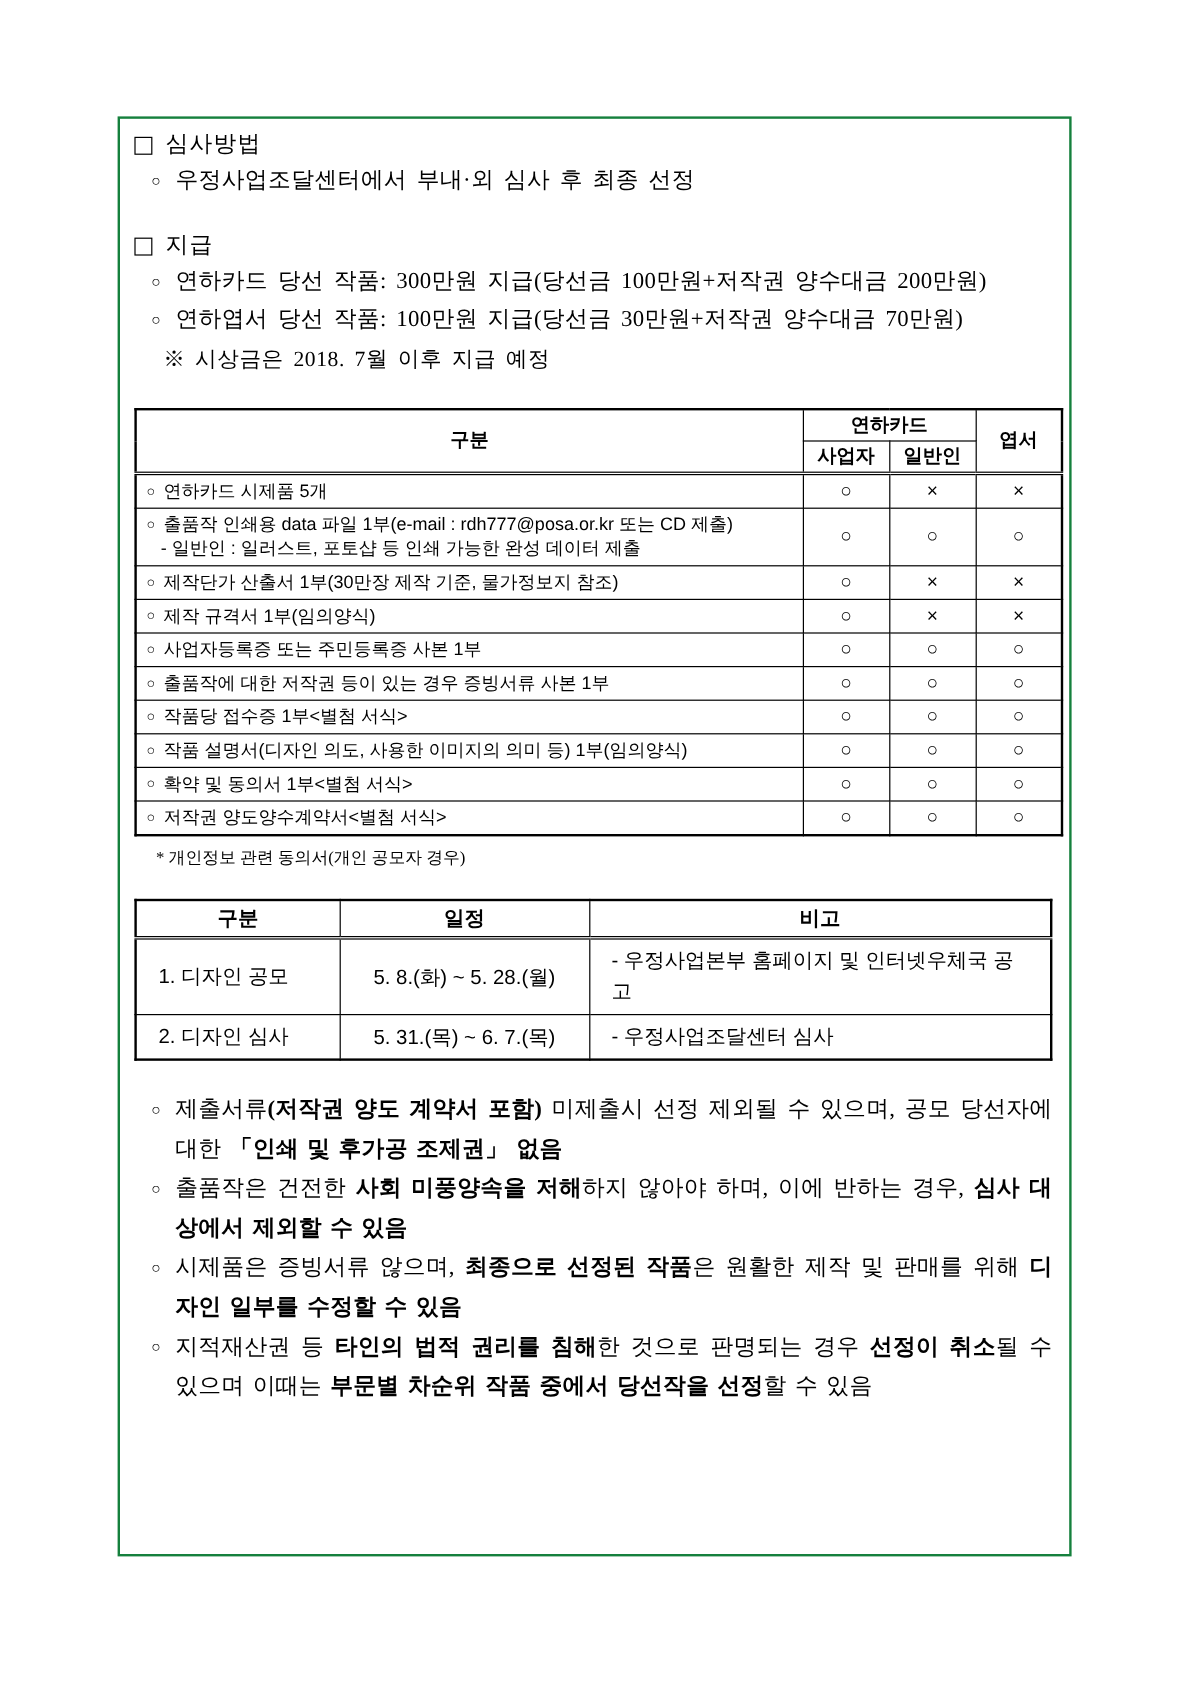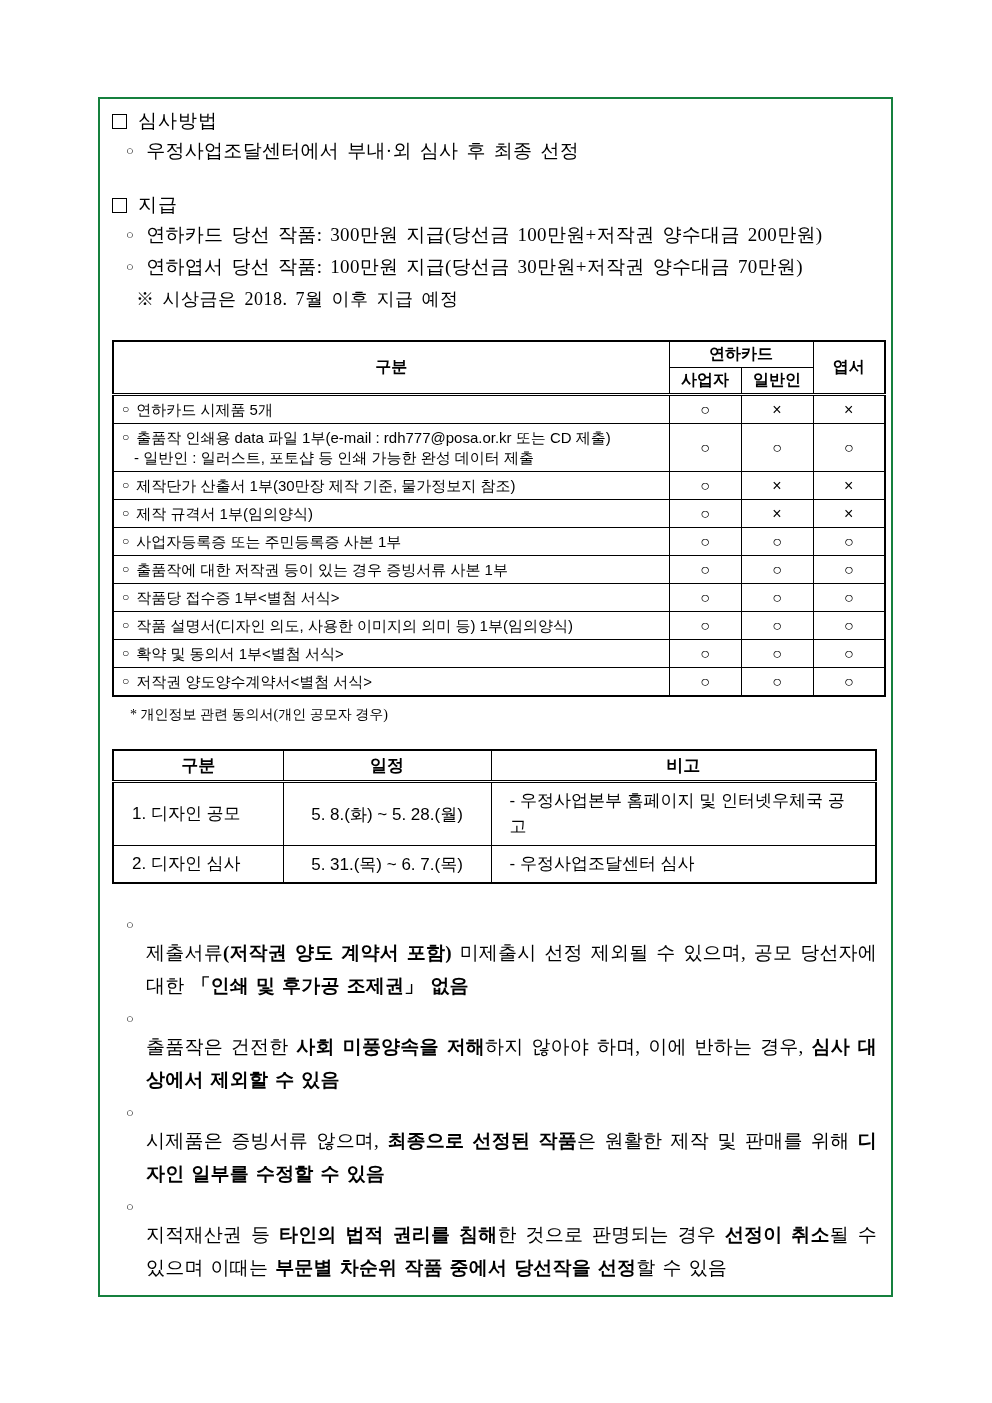--- a/index.html
+++ b/index.html
@@ -43,21 +43,21 @@
   .sched-table col.s2{width:208px;}
   .sched-table col.s3{width:auto;}
   .slabel{white-space:pre-line;line-height:24px;padding-left:10px;}
   .sdate{text-align:center;}
   .sremark{white-space:pre-line;line-height:26px;}
   
   .footnote{margin:9px 0 0 18px;font-family:Liberation Serif, serif;font-size:14px;}
   
   .note{display:flex;gap:12px;margin-left:14px;font-size:19px;line-height:33px;letter-spacing:0.2px;word-spacing:2px;}
   .nbul{flex:0 0 auto;font-size:13px;line-height:33px;}
-  .nbody{flex:1;text-align:justify;margin-top:28px;}
+  .nbody{flex:1;text-align:justify;}
   .nbody b{font-weight:bold;}
 </style>
 </head>
 <body>
 
 <div class="page-box">
 
   <div class="sec">
     <div class="sec-title">
       <span class="marker"></span>

